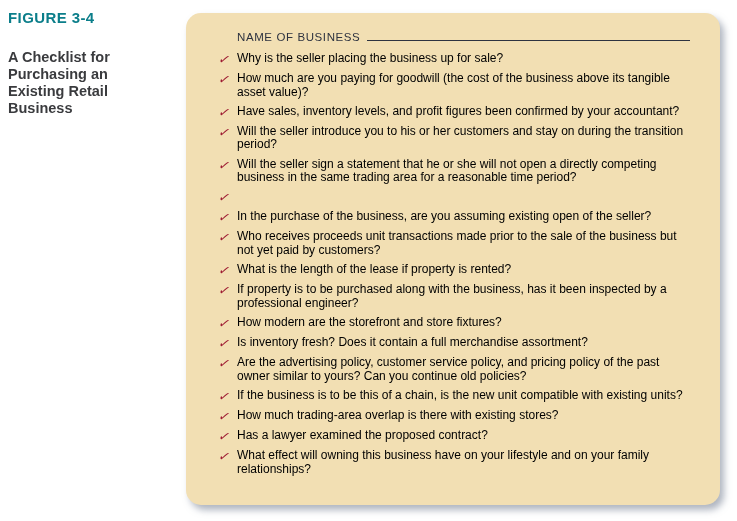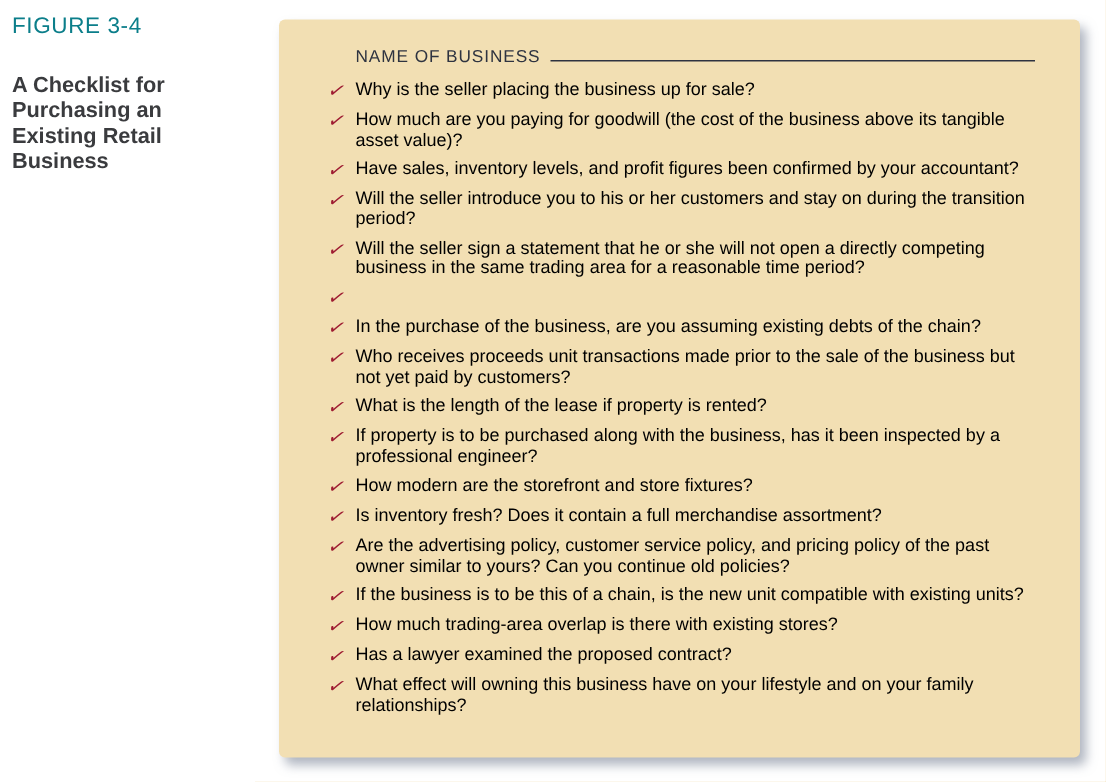--- a/index.html
+++ b/index.html
@@ -12,40 +12,40 @@
   }
 
   
   .figure-sidebar {
     position: absolute;
     left: 8px; top: 9px;
     width: 150px;
   }
   .figure-label {
     font-size: 15px;
-    font-weight: normal;
+    font-weight: bold;
     letter-spacing: 0.4px;
     color: #0B7E8A;
   }
   .figure-caption {
     margin-top: 23px;
     width: 122px;
     font-size: 14.5px;
     font-weight: bold;
     line-height: 1.18;
     color: #3A3B3E;
   }
 
   
   .checklist-panel {
     position: absolute;
     left: 186px; top: 13px;
     width: 534px; height: 492px;
     background: #F2DFB3;
-    border-radius: 4px;
+    border-radius: 15px;
     box-shadow: 4px 5px 7px rgba(110, 120, 140, 0.55);
     padding: 17px 30px 0 32px;
     color: #2F3238;
   }
 
   .nob-row {
     display: flex;
     align-items: baseline;
     margin-left: 19px;
     margin-bottom: 9px;
@@ -127,21 +127,21 @@
         <span class="check-icon">✓</span>
         <span class="item-text">Will the seller sign a statement that he or she will not open a directly competing business in the same trading area for a reasonable time period?</span>
       </li>
 
       <li class="checklist-item">
         <span class="check-icon">✓</span>
       </li>
 
       <li class="checklist-item">
         <span class="check-icon">✓</span>
-        <span class="item-text">In the purchase of the business, are you assuming existing debts of the chain?</span>
+        <span class="item-text">In the purchase of the business, are you assuming existing open of the seller?</span>
       </li>
 
       <li class="checklist-item">
         <span class="check-icon">✓</span>
         <span class="item-text">Who receives proceeds unit transactions made prior to the sale of the business but not yet paid by customers?</span>
       </li>
 
       <li class="checklist-item">
         <span class="check-icon">✓</span>
         <span class="item-text">What is the length of the lease if property is rented?</span>

